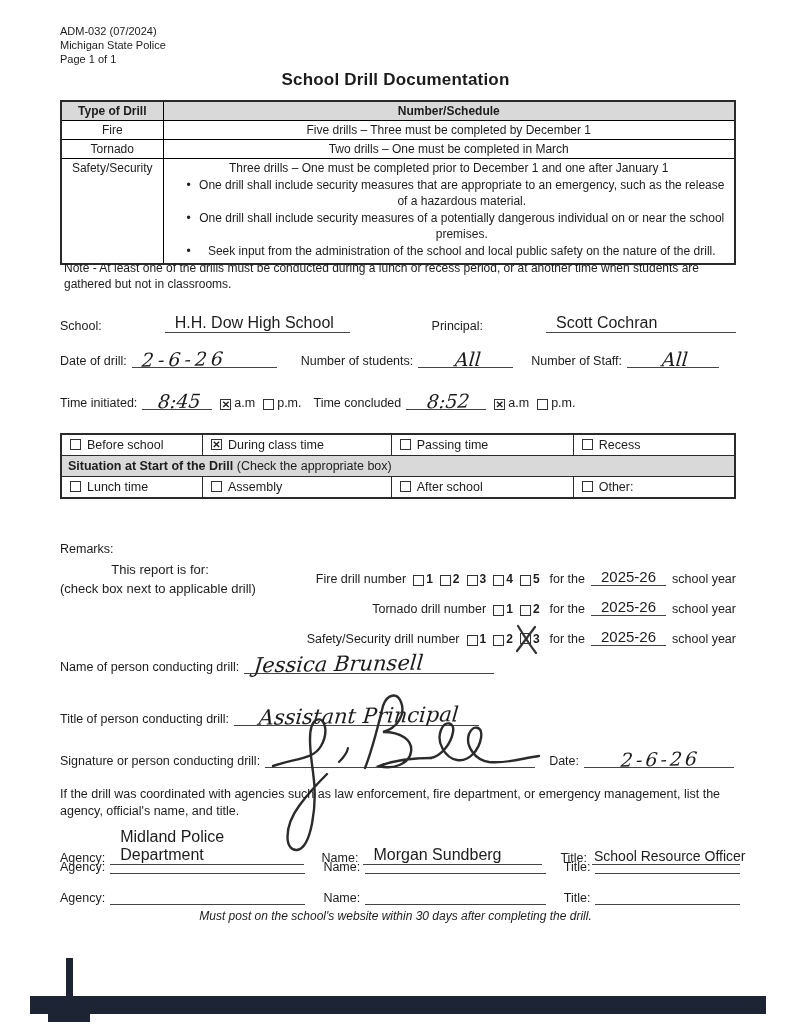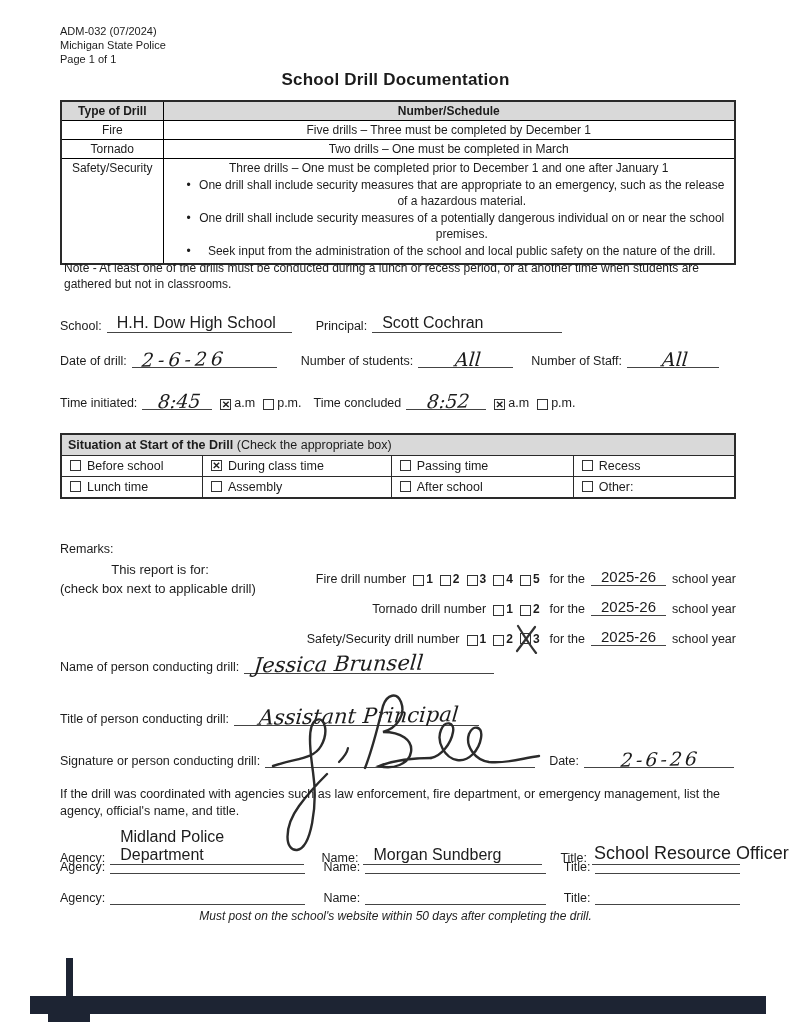--- a/index.html
+++ b/index.html
@@ -39,21 +39,21 @@
     font-family:"DejaVu Serif", serif;
     font-style:italic;
     font-size:19px;
     display:inline-block;
     transform:skewX(-6deg) rotate(-1deg);
     white-space:nowrap;
     line-height:1;
     position:relative; top:2px;
   }
 
-  .school-row { left:60px; top:314px; width:676px; }
+  .school-row { left:60px; top:314px; width:676px;justify-content:space-between; }
   .date-row   { left:60px; top:348px; width:676px; }
   .time-row   { left:60px; top:390px; width:676px; }
 
   
   .cb { display:inline-block; width:11px; height:11px; border:1.5px solid #333; vertical-align:-1px; margin:0 3px 0 8px; position:relative; background:#fff; }
   .cb.checked::after { content:"\2715"; position:absolute; left:0; top:-1px; width:100%; text-align:center; font-size:10px; font-weight:bold; color:#222; }
   .cb-lbl { font-size:12.5px; }
 
   
   .sit-table { left:60px; top:433px; width:676px; border:2px solid #2a2a2a; border-collapse:collapse; font-size:12.5px; }
@@ -183,29 +183,29 @@
     <span class="line" style="width:80px; text-align:center;"><span class="hand">8:52</span></span>
     <span class="cb checked"></span>
       <span class="cb-lbl">a.m</span>
     <span class="cb"></span>
       <span class="cb-lbl">p.m.</span>
   </div>
 
   <table class="abs sit-table">
     <tbody>
         <tr>
-      <td class="sit-head" colspan="4">
-        <b>Situation at Start of the Drill</b><span> (Check the appropriate box)</span>
-      </td>
-    </tr>
-    <tr>
       <td style="width:21%;"><span class="cb"></span><span class="cb-lbl">Before school</span></td>
       <td style="width:28%;"><span class="cb checked"></span><span class="cb-lbl">During class time</span></td>
       <td style="width:27%;"><span class="cb"></span><span class="cb-lbl">Passing time</span></td>
       <td style="width:24%;"><span class="cb"></span><span class="cb-lbl">Recess</span></td>
+    </tr>
+    <tr>
+      <td class="sit-head" colspan="4">
+        <b>Situation at Start of the Drill</b><span> (Check the appropriate box)</span>
+      </td>
     </tr>
     <tr>
       <td><span class="cb"></span><span class="cb-lbl">Lunch time</span></td>
       <td><span class="cb"></span><span class="cb-lbl">Assembly</span></td>
       <td><span class="cb"></span><span class="cb-lbl">After school</span></td>
       <td><span class="cb"></span><span class="cb-lbl">Other:</span></td>
     </tr>
   </tbody>
     </table>
 
@@ -288,40 +288,40 @@
   </svg>
 
   <div class="abs coord-note">If the drill was coordinated with agencies such as law enforcement, fire department, or emergency management, list the agency, official's name, and title.</div>
 
   <div class="abs fillrow agency-row1">
     <span class="lbl">Agency:</span>
     <span class="line typed ag-line">Midland Police Department</span>
     <span class="lbl">Name:</span>
     <span class="line typed nm-line">Morgan Sundberg</span>
     <span class="lbl">Title:</span>
-    <span class="line typed tt-line" style="padding:0 2px; font-size:18px; white-space:nowrap;">School Resource Officer</span>
+    <span class="line typed tt-line" style="padding:0 2px; font-size:14px; white-space:nowrap;">School Resource Officer</span>
   </div>
   <div class="abs fillrow agency-row2">
     <span class="lbl">Agency:</span>
     <span class="line typed ag-line"></span>
     <span class="lbl">Name:</span>
     <span class="line typed nm-line"></span>
     <span class="lbl">Title:</span>
     <span class="line typed tt-line"></span>
   </div>
   <div class="abs fillrow agency-row3">
     <span class="lbl">Agency:</span>
     <span class="line typed ag-line"></span>
     <span class="lbl">Name:</span>
     <span class="line typed nm-line"></span>
     <span class="lbl">Title:</span>
     <span class="line typed tt-line"></span>
   </div>
 
   <div class="abs footer">
-    <div>Must post on the school's website within 50 days after completing the drill.</div>
+    <div>Must post on the school's website within 30 days after completing the drill.</div>
   </div>
 
   <div class="abs scan-tick"></div>
   <div class="abs scan-bar"></div>
   <div class="abs scan-tab"></div>
 
 </div>
 
 </body></html>

